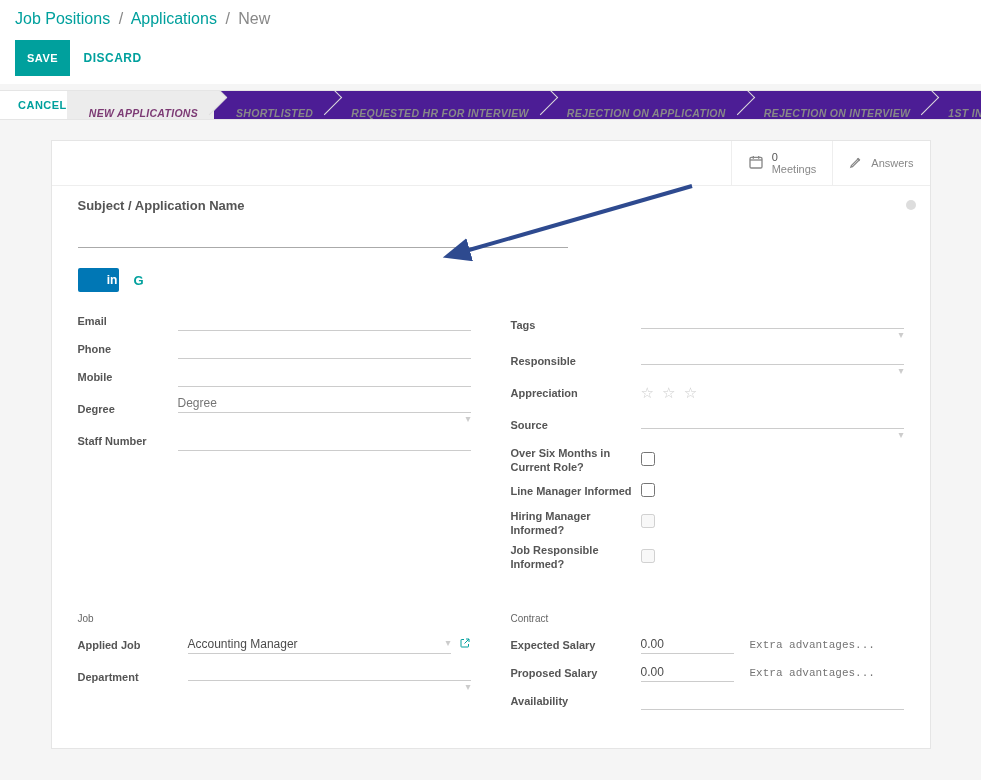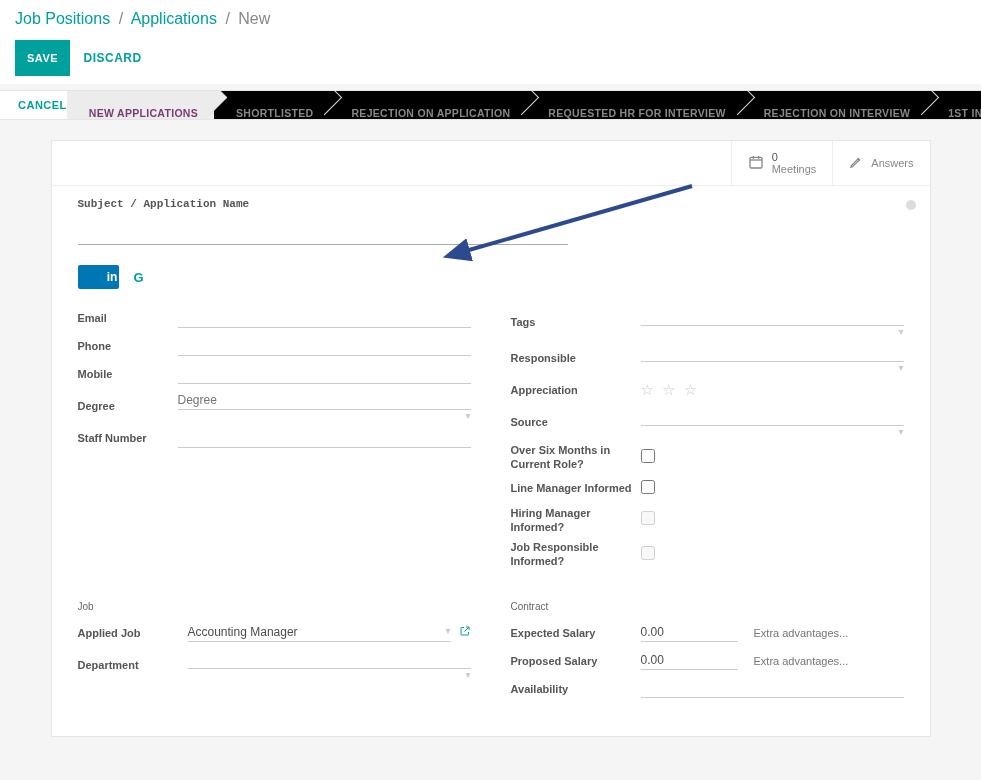--- a/index.html
+++ b/index.html
@@ -9,64 +9,64 @@
 .breadcrumb { font-size: 16px; color: #00a09d; margin-bottom: 12px; }
 .breadcrumb .sep { color: #888; margin: 0 4px; }
 .breadcrumb .current { color: #888; }
 .action-row { }
 .btn-save { background: #00a09d; color: #fff; border: none; padding: 12px 12px; font-size: 11px; font-weight: bold; letter-spacing: .5px; cursor: pointer; margin-right: 10px;}
 .btn-discard { color: #00a09d; font-size: 12px; font-weight: bold; letter-spacing: .5px; display: inline-block; cursor: pointer; }
 
 .status-bar { background: #fff; margin-top: 6px; border-top: 1px solid #e5e5e5; border-bottom: 1px solid #e5e5e5; display:flex; align-items:center; height: 30px; overflow: hidden; white-space: nowrap; }
 .status-bar .cancel { color: #00a09d; font-weight: 600; margin-left: 18px; font-size: 11px; letter-spacing:.5px; cursor:pointer; }
 .status-bar .stages { margin-left: auto; display:flex; }
-.stage { position: relative; padding: 16px 16px 0 22px; line-height:30px; border-right:none; color:#888; font-size:10.5px; font-weight:600; letter-spacing:.3px; cursor:pointer; }
+.stage { position: relative; padding: 16px 16px 0 22px; line-height:30px; border-right:none; color:#888; font-size:10.5px; font-weight:600; letter-spacing:.3px; cursor:pointer;font-style:italic; }
 .stage::after { content:""; position:absolute; right:-8px; top:3px; width:24px; height:24px; border-top:1px solid #ddd; border-right:1px solid #ddd; transform: rotate(45deg); background:inherit; z-index:1;}
 .stage.active { background:#ececec; color:#7c3a74; z-index:2;}
 .stage.active::after{ background:#ececec;}
-.stage { background:#000000; }
+.stage { background:#4c1d95; }
 
 .sheet { background:#fff; border:1px solid #e5e5e5; margin: 20px auto 40px auto; max-width: 880px; position: relative; }
 .statbtns { display:flex; justify-content:flex-end; border-bottom:1px solid #eee; }
 .statbtns .sb { border-left:1px solid #eee; padding: 10px 16px; display:flex; align-items:center; gap:8px; color:#5e5e5e; font-size:11px; cursor:pointer;}
 .statbtns .sb .count { color:#555; font-size:11px; }
 .statbtns .sb .ic { color:#888; }
 .statbtns .sb .txt { color:#888;}
 
 .body { padding: 12px 26px 30px 26px; position: relative;}
 .status-dot { position: absolute; right:14px; top:14px; width:10px; height:10px; border-radius:50%; background:#ddd;}
 
-.field-label { font-size:11px; font-weight:bold; color:#555; margin-bottom:6px; display:block;font-family:Liberation Mono, monospace;}
+.field-label { font-size:13px; font-weight:bold; color:#555; margin-bottom:6px; display:block;}
 .big-input { width:100%; max-width:490px; border:none; border-bottom:1px solid #aaa; font-size:14px; padding:6px 0; background:transparent;}
 .big-input.appname { max-width: none; width: 100%;}
 .group-top { margin-bottom: 20px; }
 .group-top + .group-top{ margin-top: 28px;}
 
 .socials { display:flex; gap:8px; margin-bottom:18px;}
 .linkedin { background:#0077b5; color:#fff; width:41px; height:24px; display:flex; align-items:center; justify-content:center; font-weight:bold; font-size:12px; cursor:pointer; border-radius:2px;padding-left:28px;}
 .google { color:#00a09d; width:24px; height:24px; display:flex; align-items:center; justify-content:center; font-weight:bold; font-size:13px; cursor:pointer;}
 
-.cols { display:flex; gap: 40px; }
+.cols { display:flex; gap: 40px; margin-top: 9px; }
 .col { flex:1; }
 .frow { display:flex; align-items:center; margin-bottom:6px; min-height:22px;}
 .frow .lab { width: 100px; font-weight:bold; font-size:11px; color:#555; line-height:1.3;}
 .frow .val { flex:1; }
 .frow .val input[type=text] { width:100%; border:none; border-bottom:1px solid #ccc; padding:2px 0; font-size:12px; background:transparent; color:#777;}
 .frow .val input[type=checkbox]{ width:14px; height:14px; }
 .frow .drop { color:#bbb;}
 .frow .carets { float:right; color:#ccc; font-size:10px;}
 .stars { color:#ccc; font-size:15px; letter-spacing:2px;}
 
 .section-title { font-size:10px; color:#666; margin: 26px 0 10px 0; }
 
 .frow.mid .lab { width:110px; }
 .frow .val.withext { display:flex; gap:8px; align-items:center;}
 .frow .val.withext .main { flex:1; border-bottom:1px solid #ccc; padding:2px 0;}
 .frow .val.withext .link { color:#00a09d; }
-.extra { color:#bbb; font-size:11px; border:none; background:transparent; padding:2px 8px;}
+.extra { color:#bbb; font-size:11px; border:none; background:transparent; padding:2px 8px;font-family:Liberation Mono, monospace;}
 
 .arrow-annot { position:absolute; pointer-events:none; }
 
 .wide-lab { width:130px !important; }
 </style>
 </head>
 <body>
 
 <div class="header">
   <div class="breadcrumb">
@@ -80,22 +80,22 @@
     <button class="btn-save">SAVE</button>
     <span class="btn-discard">DISCARD</span>
   </div>
 </div>
 
 <div class="status-bar">
   <span class="cancel">CANCEL</span>
   <div class="stages">
     <div class="stage active">NEW APPLICATIONS</div>
     <div class="stage">SHORTLISTED</div>
+    <div class="stage">REQUESTED HR FOR INTERVIEW</div>
     <div class="stage">REJECTION ON APPLICATION</div>
-    <div class="stage">REQUESTED HR FOR INTERVIEW</div>
     <div class="stage">REJECTION ON INTERVIEW</div>
     <div class="stage">1ST INTERVIEW</div>
 
   </div>
 </div>
 
 <div class="sheet">
   <div class="statbtns">
     <div class="sb">
       <span class="ic">

